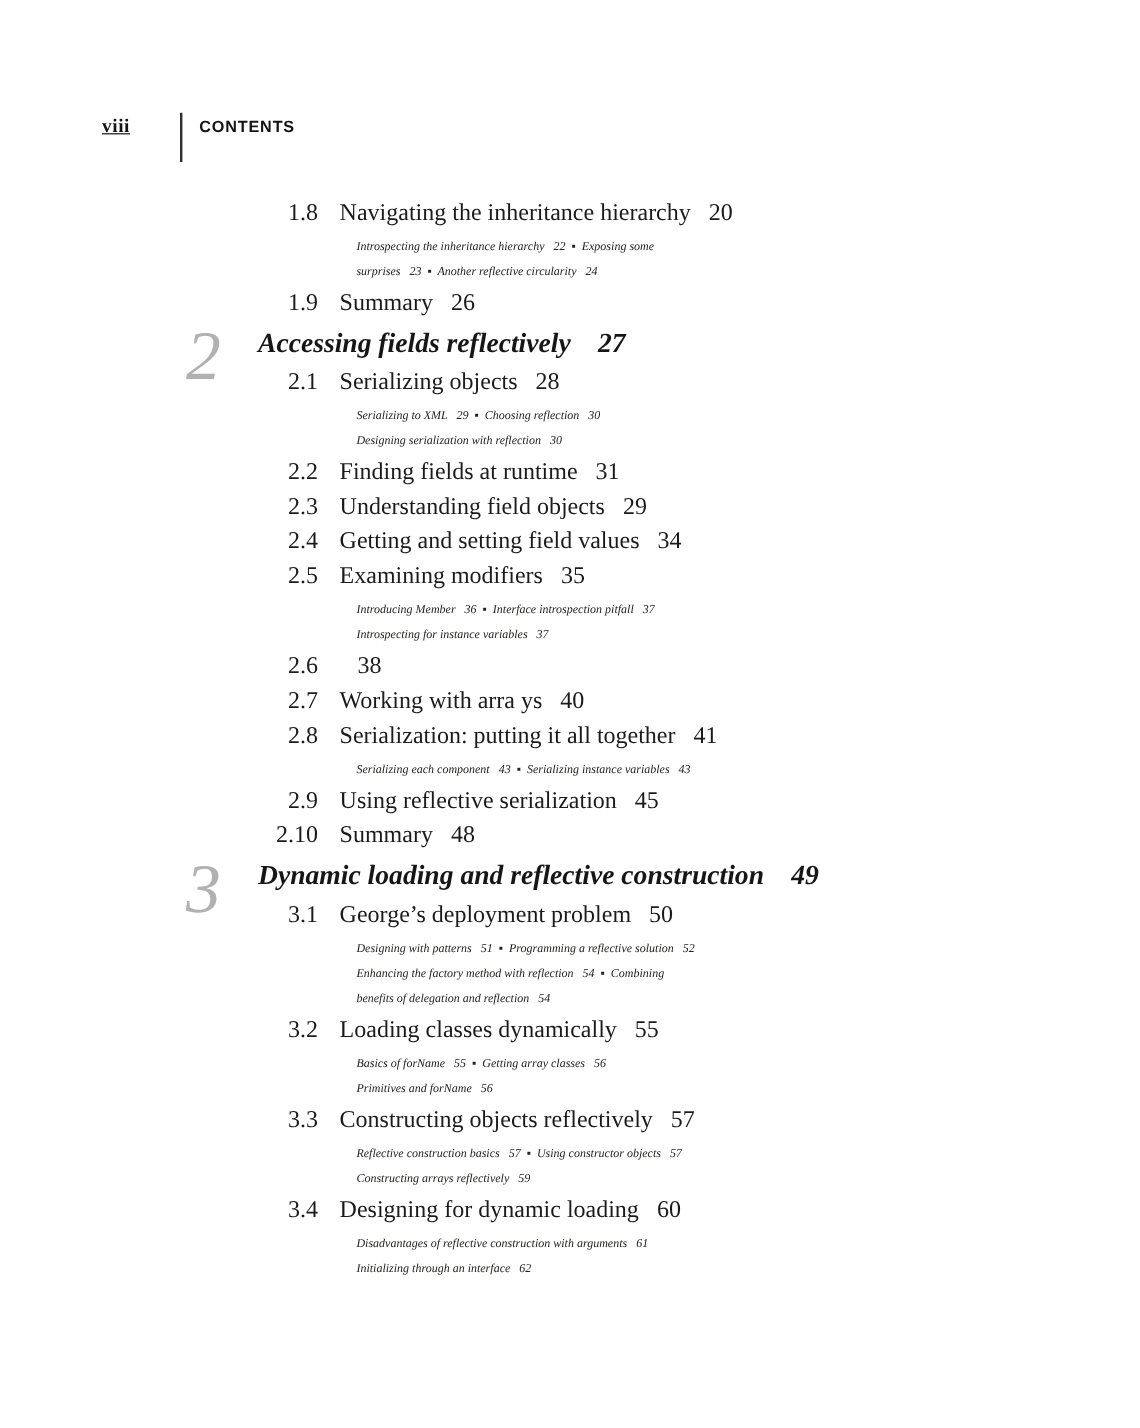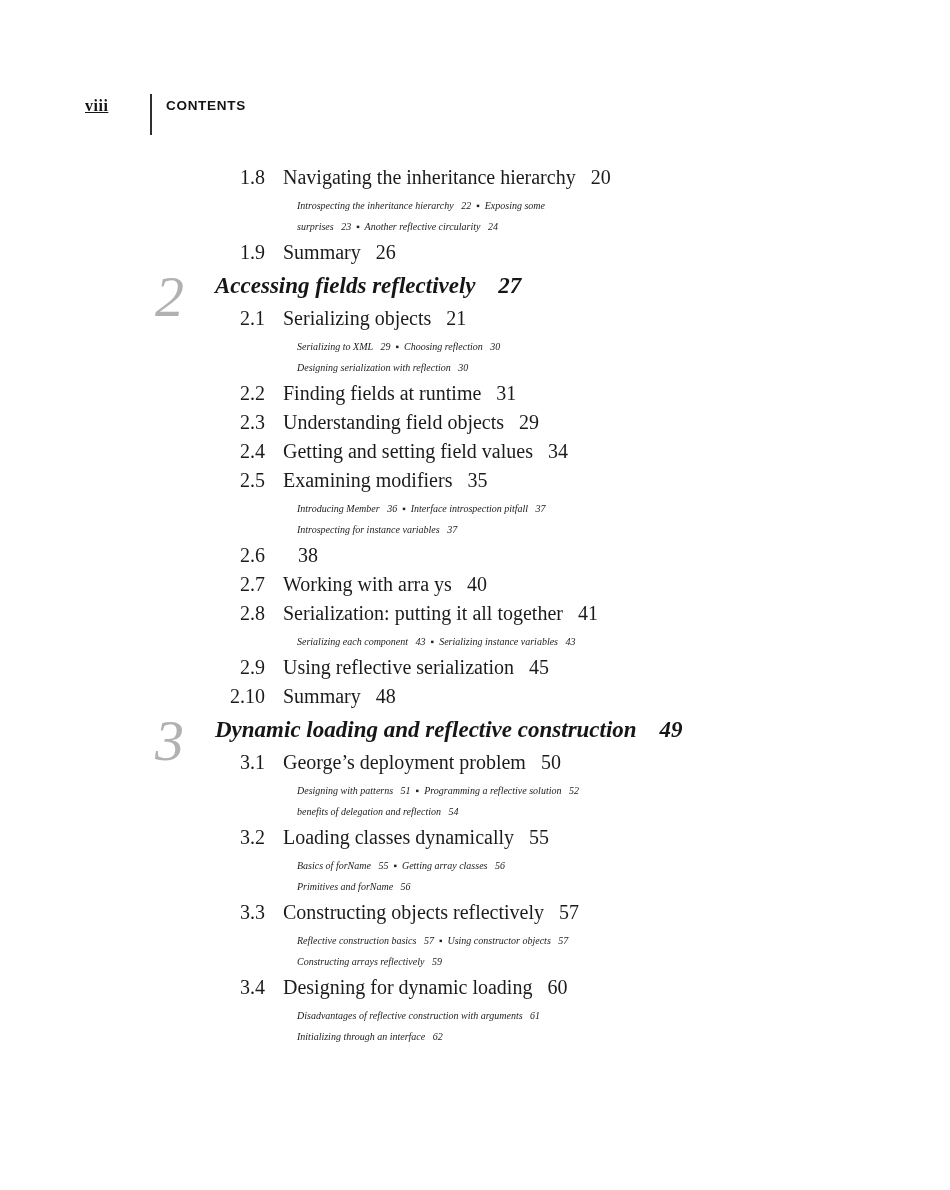--- a/index.html
+++ b/index.html
@@ -103,21 +103,21 @@
   <div class="chapter-row">
     <span class="chapter-numeral">2</span>
     <span class="chapter-title">Accessing fields reflectively</span>
     <span class="chapter-page">27</span>
   </div>
 
   <div class="entry">
     <div class="section-row">
       <span class="sec-num">2.1</span>
       <span class="sec-title">Serializing objects</span>
-      <span class="sec-page">21</span>
+      <span class="sec-page">28</span>
     </div>
     <div class="sub-block">
           <div class="sub-line">Serializing to XML   29  ▪  Choosing reflection   30</div>
           <div class="sub-line">Designing serialization with reflection   30</div>
         </div>
   </div>
 
   <div class="entry">
     <div class="section-row">
       <span class="sec-num">2.2</span>
@@ -210,20 +210,21 @@
   </div>
 
   <div class="entry">
     <div class="section-row">
       <span class="sec-num">3.1</span>
       <span class="sec-title">George’s deployment problem</span>
       <span class="sec-page">50</span>
     </div>
     <div class="sub-block">
           <div class="sub-line">Designing with patterns   51  ▪  Programming a reflective solution   52</div>
+          <div class="sub-line">Enhancing the factory method with reflection   54  ▪  Combining</div>
           <div class="sub-line">benefits of delegation and reflection   54</div>
         </div>
   </div>
 
   <div class="entry">
     <div class="section-row">
       <span class="sec-num">3.2</span>
       <span class="sec-title">Loading classes dynamically</span>
       <span class="sec-page">55</span>
     </div>

